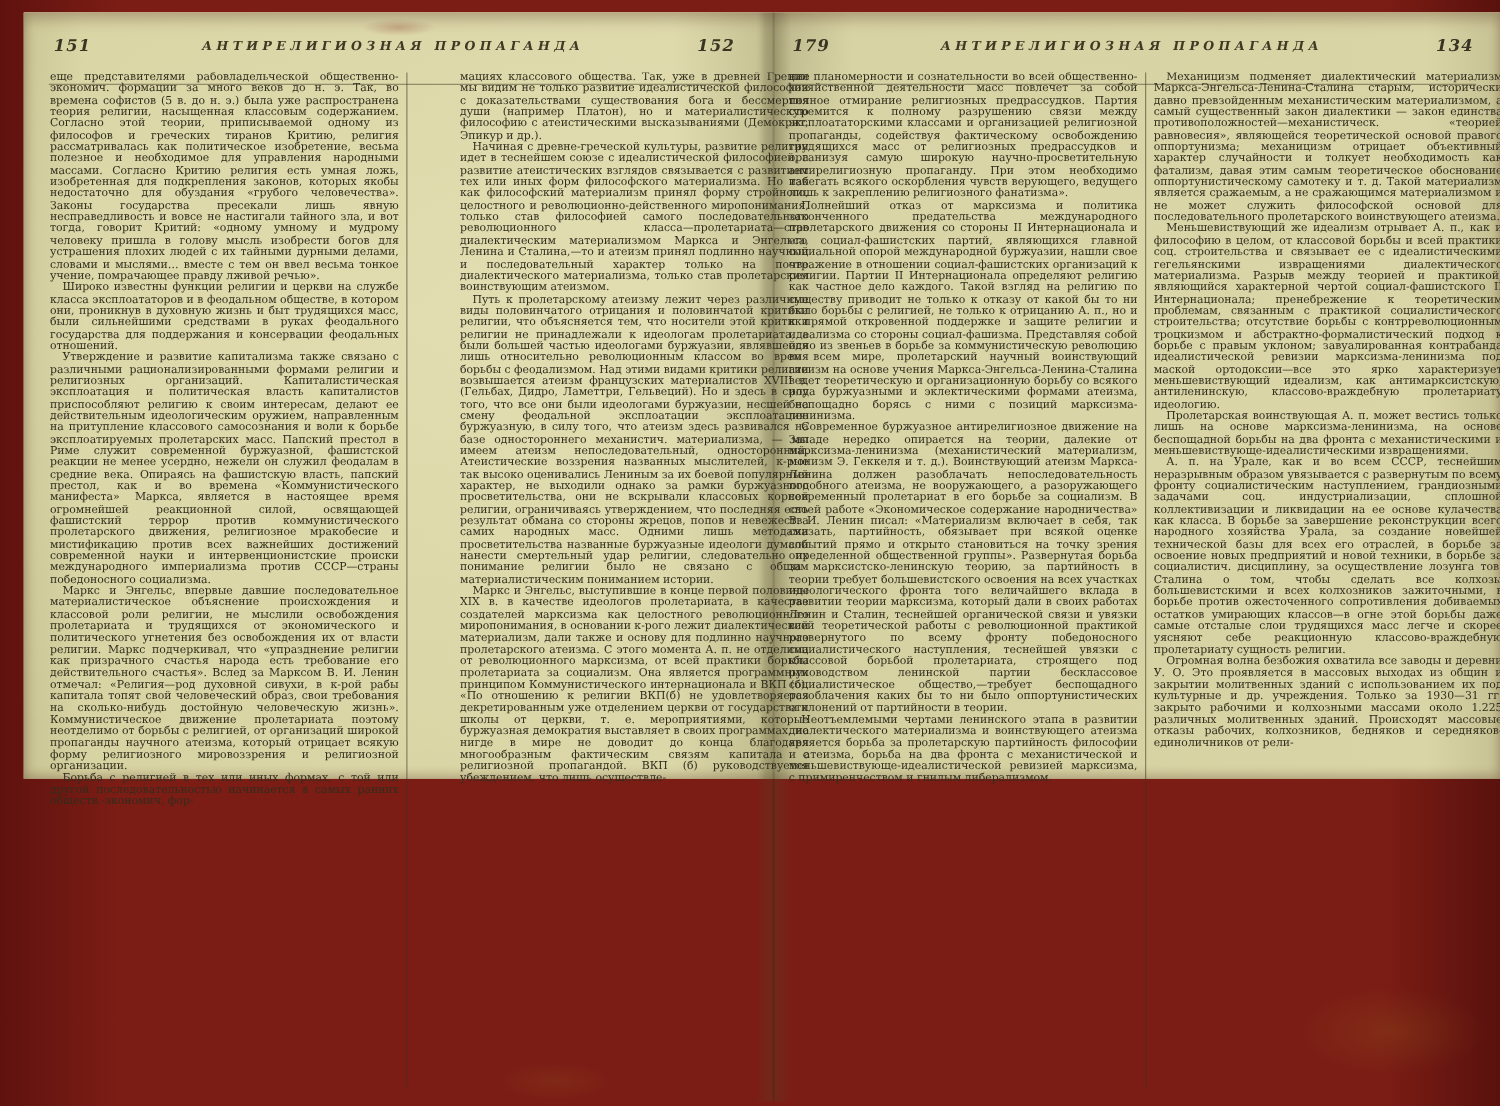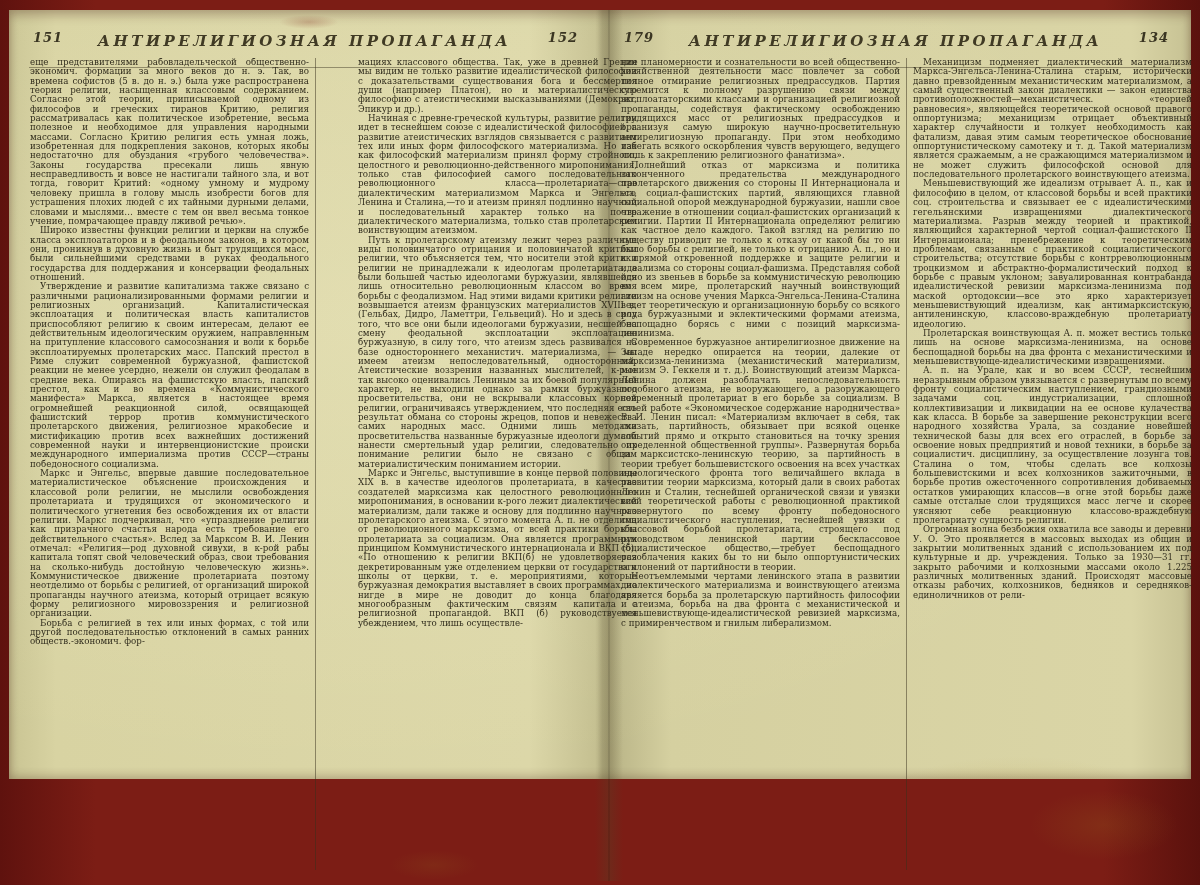--- a/index.html
+++ b/index.html
@@ -5,21 +5,21 @@
   html,body{margin:0;padding:0;}
   body{
     width:1200px;height:885px;overflow:hidden;position:relative;
     background:#6e1712;
     font-family:"DejaVu Serif","Liberation Serif",serif;
   }
   
   .backdrop{position:absolute;inset:0;background:linear-gradient(90deg,#5f120e,#7c1d15 8%,#7c1d15 92%,#5a110d);}
   
   .spread{
-    position:absolute;left:9px;top:10px;width:1182px;height:769px;
+    position:absolute;left:19px;top:10px;width:1182px;height:613px;
     background:
       radial-gradient(ellipse 260px 120px at 1010px 830px, rgba(168,134,44,0.30), rgba(168,134,44,0) 70%),
       radial-gradient(ellipse 180px 90px at 640px 855px, rgba(150,120,40,0.25), rgba(150,120,40,0) 70%),
       radial-gradient(ellipse 90% 75% at 30% 40%, rgba(255,252,220,0.20), rgba(0,0,0,0) 80%),
       linear-gradient(90deg,#c9c493 0%, #d8d3a2 4%, #dcd7a8 44%, #c4bf90 49.8%, #b5b083 50.2%, #d5d0a0 56%, #dad5a6 95%, #c6c193 100%),
       #d7d2a1;
     box-shadow:inset 0 6px 10px rgba(60,20,10,0.25), inset 0 -4px 8px rgba(60,20,10,0.2);
   }
   
   .gutter{position:absolute;left:586px;top:0;width:28px;height:871px;pointer-events:none;
@@ -27,21 +27,21 @@
   .page{position:absolute;top:0;height:871px;}
   .page.left{left:0;width:591px;}
   .page.right{left:591px;width:591px;}
 
   .running-head{position:absolute;top:18px;left:0;right:0;height:24px;color:#3a3522;}
   .pagenum{position:absolute;font-size:13px;font-weight:bold;font-style:italic;letter-spacing:1px;}
   .pagenum.outer-l{left:24px;top:2px;}
   .pagenum.outer-r{right:22px;top:2px;margin-left:16px;}
   .head-title{
     position:absolute;left:0;right:0;top:4px;text-align:center;
-    font-size:15px;font-weight:bold;font-style:italic;letter-spacing:3.5px;color:#403a24;
+    font-size:10px;font-weight:bold;font-style:italic;letter-spacing:3.5px;color:#403a24;
   }
   .head-rule{position:absolute;left:20px;right:20px;top:39px;height:1px;background:rgba(55,48,28,0.45);}
 
   .col{
     position:absolute;top:48px;height:812px;overflow:hidden;
     font-size:8.7px;line-height:9.35px;color:#312d1d;
     text-align:justify;
     -webkit-hyphens:auto;hyphens:auto;
     text-rendering:optimizeLegibility;
   }
@@ -84,24 +84,24 @@
     <div class="running-head">
       <span class="pagenum outer-l">179</span>
       <div class="head-title">АНТИРЕЛИГИОЗНАЯ ПРОПАГАНДА</div>
       <span class="pagenum outer-r">134</span>
       <div class="head-rule"></div>
     </div>
   </div>
 
   <div class="col" id="col1">
     <p class="noindent">еще представителями рабовладельческой общественно-экономич. формации за много веков до н. э. Так, во времена софистов (5 в. до н. э.) была уже распространена теория религии, насыщенная классовым содержанием. Согласно этой теории, приписываемой одному из философов и греческих тиранов Критию, религия рассматривалась как политическое изобретение, весьма полезное и необходимое для управления народными массами. Согласно Критию религия есть умная ложь, изобретенная для подкрепления законов, которых якобы недостаточно для обуздания «грубого человечества». Законы государства пресекали лишь явную несправедливость и вовсе не настигали тайного зла, и вот тогда, говорит Критий: «одному умному и мудрому человеку пришла в голову мысль изобрести богов для устрашения плохих людей с их тайными дурными делами, словами и мыслями… вместе с тем он ввел весьма тонкое учение, помрачающее правду лживой речью».</p>
-    <p>Широко известны функции религии и церкви на службе класса эксплоататоров и в феодальном законов, в котором они, проникнув в духовную жизнь и быт трудящихся масс, были сильнейшими средствами в руках феодального государства для поддержания и консервации феодальных отношений.</p>
+    <p>Широко известны функции религии и церкви на службе класса эксплоататоров и в феодальном обществе, в котором они, проникнув в духовную жизнь и быт трудящихся масс, были сильнейшими средствами в руках феодального государства для поддержания и консервации феодальных отношений.</p>
     <p>Утверждение и развитие капитализма также связано с различными рационализированными формами религии и религиозных организаций. Капиталистическая эксплоатация и политическая власть капиталистов приспособляют религию к своим интересам, делают ее действительным идеологическим оружием, направленным на притупление классового самосознания и воли к борьбе эксплоатируемых пролетарских масс. Папский престол в Риме служит современной буржуазной, фашистской реакции не менее усердно, нежели он служил феодалам в средние века. Опираясь на фашистскую власть, папский престол, как и во времена «Коммунистического манифеста» Маркса, является в настоящее время огромнейшей реакционной силой, освящающей фашистский террор против коммунистического пролетарского движения, религиозное мракобесие и мистификацию против всех важнейших достижений современной науки и интервенционистские происки международного империализма против СССР—страны победоносного социализма.</p>
     <p>Маркс и Энгельс, впервые давшие последовательное материалистическое объяснение происхождения и классовой роли религии, не мыслили освобождения пролетариата и трудящихся от экономического и политического угнетения без освобождения их от власти религии. Маркс подчеркивал, что «упразднение религии как призрачного счастья народа есть требование его действительного счастья». Вслед за Марксом В. И. Ленин отмечал: «Религия—род духовной сивухи, в к-рой рабы капитала топят свой человеческий образ, свои требования на сколько-нибудь достойную человеческую жизнь». Коммунистическое движение пролетариата поэтому неотделимо от борьбы с религией, от организаций широкой пропаганды научного атеизма, который отрицает всякую форму религиозного мировоззрения и религиозной организации.</p>
-    <p>Борьба с религией в тех или иных формах, с той или другой последовательностью отклонений в самых ранних обществ.-экономич. фор-</p>
+    <p>Борьба с религией в тех или иных формах, с той или другой последовательностью начинается в самых ранних обществ.-экономич. фор-</p>
   </div>
   <div class="colrule" id="rule-l"></div>
   <div class="col" id="col2">
     <p class="noindent">мациях классового общества. Так, уже в древней Греции мы видим не только развитие идеалистической философии с доказательствами существования бога и бессмертия души (например Платон), но и материалистическую философию с атеистическими высказываниями (Демокрит, Эпикур и др.).</p>
     <p>Начиная с древне-греческой культуры, развитие религии идет в теснейшем союзе с идеалистической философией, а развитие атеистических взглядов связывается с развитием тех или иных форм философского материализма. Но так как философский материализм принял форму стройного, целостного и революционно-действенного миропонимания, только став философией самого последовательного революционного класса—пролетариата—став диалектическим материализмом Маркса и Энгельса, Ленина и Сталина,—то и атеизм принял подлинно научный и последовательный характер только на почве диалектического материализма, только став пролетарским воинствующим атеизмом.</p>
     <p>Путь к пролетарскому атеизму лежит через различные виды половинчатого отрицания и половинчатой критики религии, что объясняется тем, что носители этой критики религии не принадлежали к идеологам пролетариата, а были большей частью идеологами буржуазии, являвшейся лишь относительно революционным классом во время борьбы с феодализмом. Над этими видами критики религии возвышается атеизм французских материалистов XVIII в. (Гельбах, Дидро, Ламеттри, Гельвеций). Но и здесь в силу того, что все они были идеологами буржуазии, несшей на смену феодальной эксплоатации эксплоатацию буржуазную, в силу того, что атеизм здесь развивался на базе одностороннего механистич. материализма, — мы имеем атеизм непоследовательный, односторонний. Атеистические воззрения названных мыслителей, к-рые так высоко оценивались Лениным за их боевой популярный характер, не выходили однако за рамки буржуазного просветительства, они не вскрывали классовых корней религии, ограничиваясь утверждением, что последняя есть результат обмана со стороны жрецов, попов и невежества самих народных масс. Одними лишь методами просветительства названные буржуазные идеологи думали нанести смертельный удар религии, следовательно их понимание религии было не связано с общим материалистическим пониманием истории.</p>
     <p>Маркс и Энгельс, выступившие в конце первой половины XIX в. в качестве идеологов пролетариата, в качестве создателей марксизма как целостного революционного миропонимания, в основании к-рого лежит диалектический материализм, дали также и основу для подлинно научного пролетарского атеизма. С этого момента А. п. не отделима от революционного марксизма, от всей практики борьбы пролетариата за социализм. Она является программным принципом Коммунистического интернационала и ВКП (б). «По отношению к религии ВКП(б) не удовлетворяется декретированным уже отделением церкви от государства и школы от церкви, т. е. мероприятиями, которые буржуазная демократия выставляет в своих программах, но нигде в мире не доводит до конца благодаря многообразным фактическим связям капитала с религиозной пропагандой. ВКП (б) руководствуется убеждением, что лишь осуществле-</p>
   </div>
   <div class="col" id="col3">
     <p class="noindent">ние планомерности и сознательности во всей общественно-хозяйственной деятельности масс повлечет за собой полное отмирание религиозных предрассудков. Партия стремится к полному разрушению связи между эксплоататорскими классами и организацией религиозной пропаганды, содействуя фактическому освобождению трудящихся масс от религиозных предрассудков и организуя самую широкую научно-просветительную антирелигиозную пропаганду. При этом необходимо избегать всякого оскорбления чувств верующего, ведущего лишь к закреплению религиозного фанатизма».</p>

